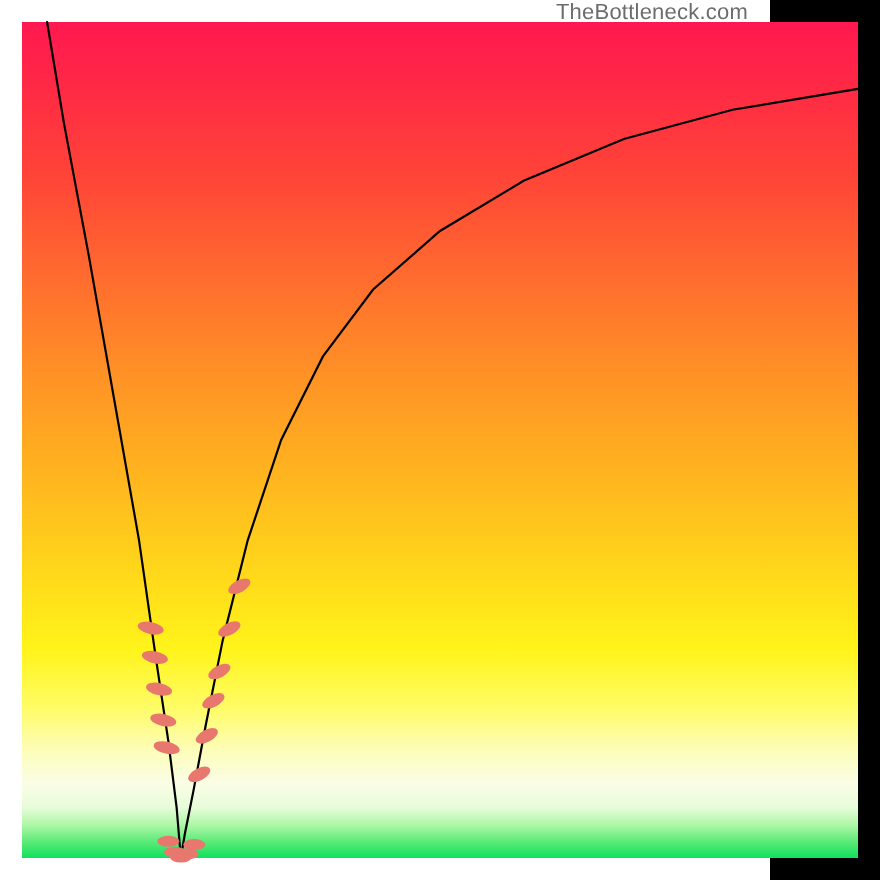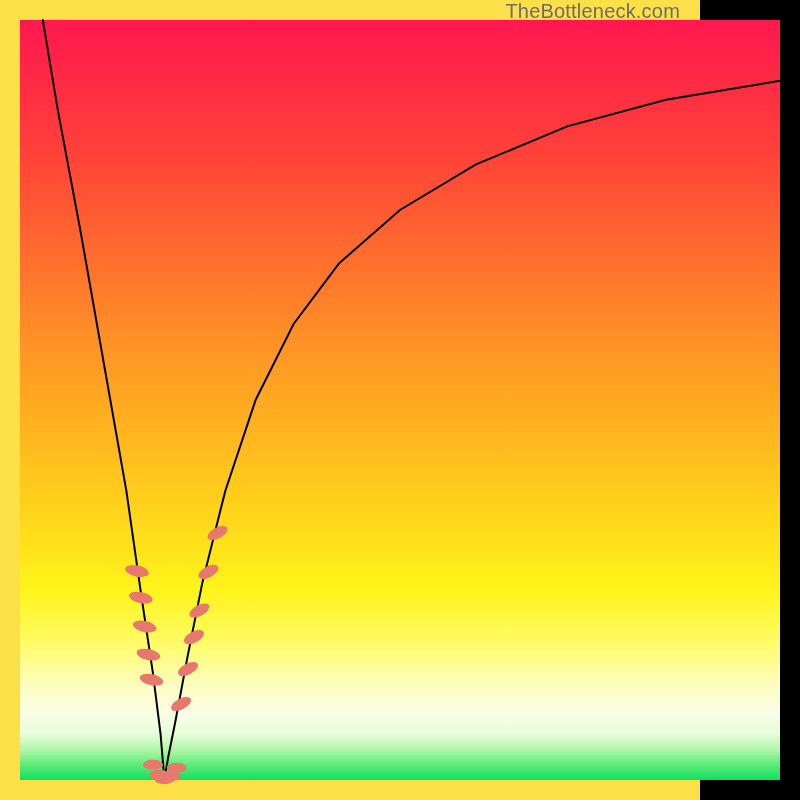--- a/index.html
+++ b/index.html
@@ -10,21 +10,21 @@
     overflow: hidden;
     background: #000;
     font-family: Arial, Helvetica, sans-serif;
   }
   .frame {
     position: absolute;
     top: 0;
     left: 0;
     width: 700px;
     height: 800px;
-    background: #fde047;
+    background: #ffffff;
   }
   .plot-area {
     position: absolute;
     top: 20px;
     left: 20px;
     width: 760px;
     height: 760px;
     background: linear-gradient(
       to bottom,
       #ff1850 0%,

